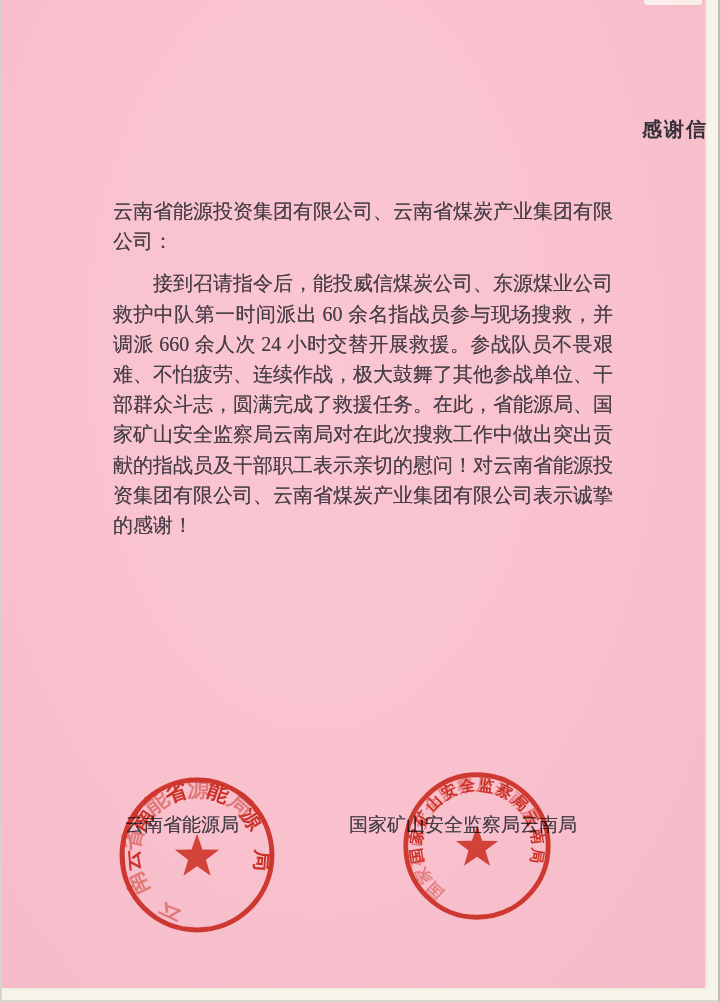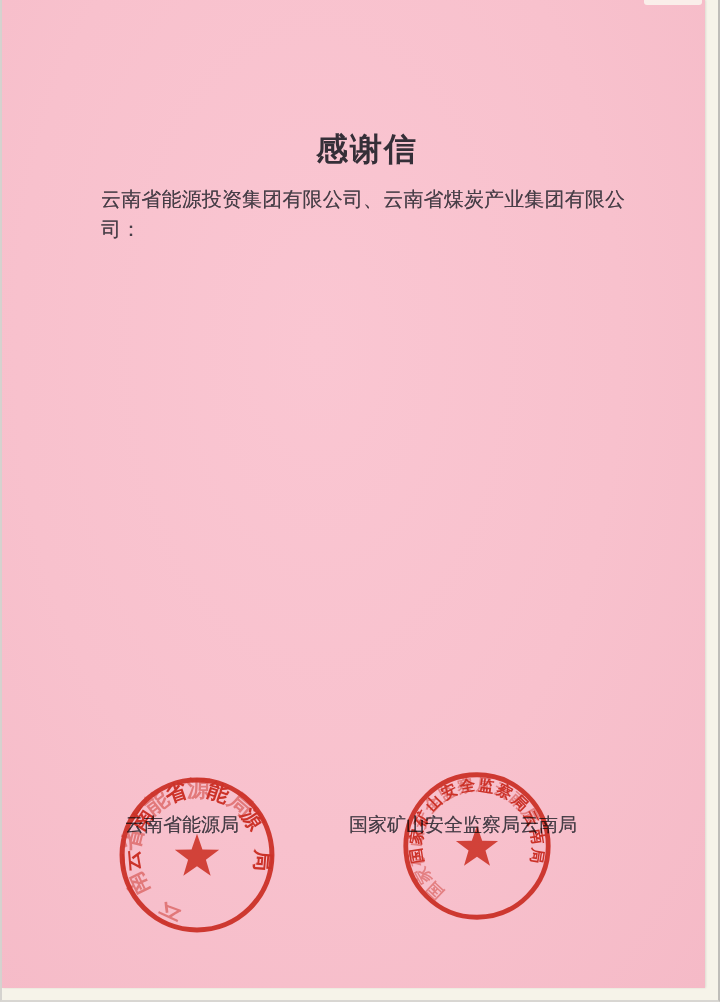--- a/index.html
+++ b/index.html
@@ -16,30 +16,30 @@
   .paper{
     position:absolute;left:2px;top:0;width:703px;height:988px;
     background:radial-gradient(ellipse at 45% 35%, #fac6d2 0%, #f8c1cd 55%, #f5bac7 100%);
     box-shadow:1px 0 2px rgba(0,0,0,0.10);
   }
   .notch{
     position:absolute;left:642px;top:0;width:58px;height:5px;
     background:#faf7f0;border-radius:0 0 3px 3px;opacity:.85;
   }
   .title{
-    position:absolute;left:0;top:116px;width:706px;text-align:center;
-    font-size:32px;font-weight:700;color:#352f38;letter-spacing:2px;margin:12px;
+    position:absolute;left:0;top:116px;width:706px;text-align:right;
+    font-size:20px;font-weight:700;color:#352f38;letter-spacing:2px;margin:0;
   }
   .content{
     position:absolute;left:99px;top:184px;width:524px;
     font-size:20px;line-height:30.2px;color:#473e47;
     text-align:justify;text-justify:inter-ideograph;
     text-shadow:0 0 0.5px rgba(70,60,70,0.7);
   }
-  .content p{margin:0;}
+  .content p{margin:12px;}
   .content p.indent{text-indent:2em;}
   .sig{
     position:absolute;font-size:19px;color:#473e47;white-space:nowrap;
     text-shadow:0 0 0.5px rgba(70,60,70,0.7);z-index:3;
   }
   .sig-left{left:123px;top:812px;}
   .sig-right{left:347px;top:812px;}
   .sig-date{left:400px;top:844px;}
   .stamp{
     position:absolute;mix-blend-mode:multiply;opacity:0.93;z-index:4;pointer-events:none;
@@ -53,20 +53,21 @@
 
 <div class="backing"></div>
 
 <div class="paper">
   <div class="notch"></div>
 
   <h1 class="title">感谢信</h1>
 
   <div class="content">
     <p class="salutation">云南省能源投资集团有限公司、云南省煤炭产业集团有限公司：</p>
+    <p class="indent">接到召请指令后，能投威信煤炭公司、东源煤业公司救护中队第一时间派出 60 余名指战员参与现场搜救，并调派 660 余人次 24 小时交替开展救援。参战队员不畏艰难、不怕疲劳、连续作战，极大鼓舞了其他参战单位、干部群众斗志，圆满完成了救援任务。在此，省能源局、国家矿山安全监察局云南局对在此次搜救工作中做出突出贡献的指战员及干部职工表示亲切的慰问！对云南省能源投资集团有限公司、云南省煤炭产业集团有限公司表示诚挚的感谢！</p>
   </div>
 
   <div class="sig sig-left">云南省能源局</div>
   <div class="sig sig-right">国家矿山安全监察局云南局</div>
 
   <svg class="stamp stamp-left" viewBox="0 0 160 160">
     <circle cx="80" cy="80" r="74" fill="none" stroke="#cf3322" stroke-width="5" opacity="0.95"></circle>
     <path id="arcL" d="M 27.4 104.5 A 58 58 0 1 1 132.6 104.5" fill="none"></path>
     <text font-size="21" fill="#cf3322">
       <textPath href="#arcL" startOffset="10" textLength="212" lengthAdjust="spacing">云南省能源局</textPath>

